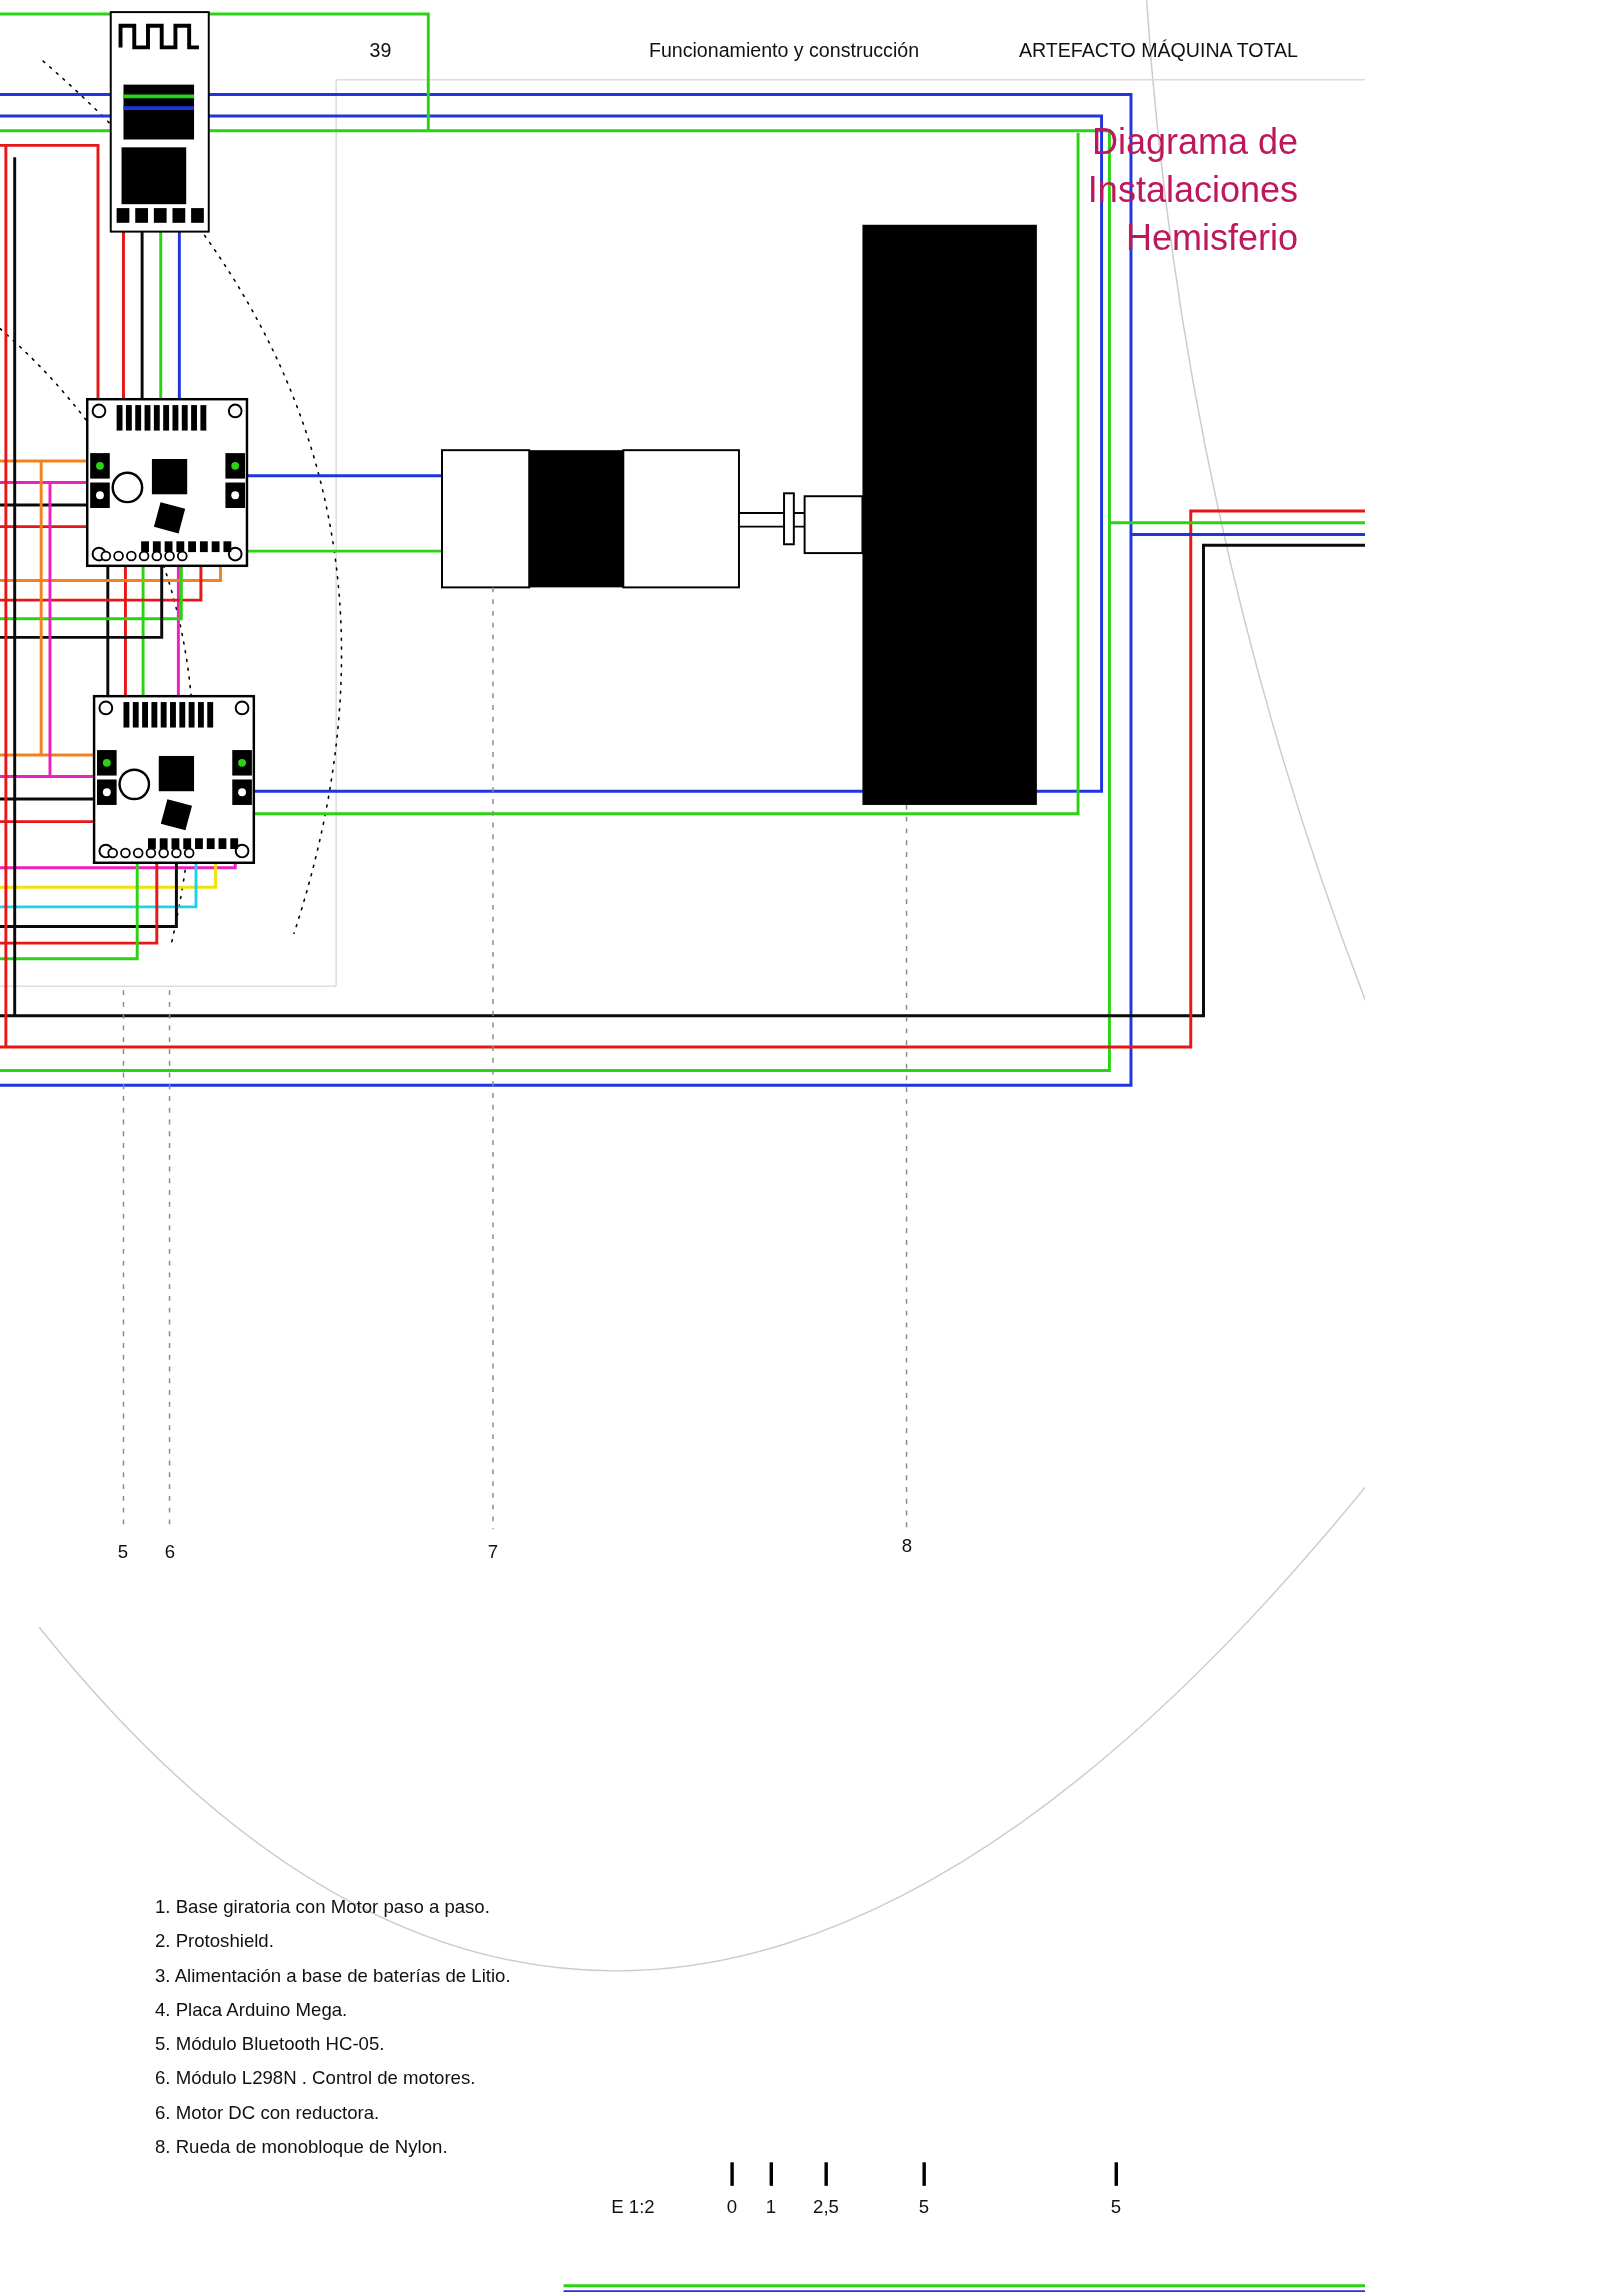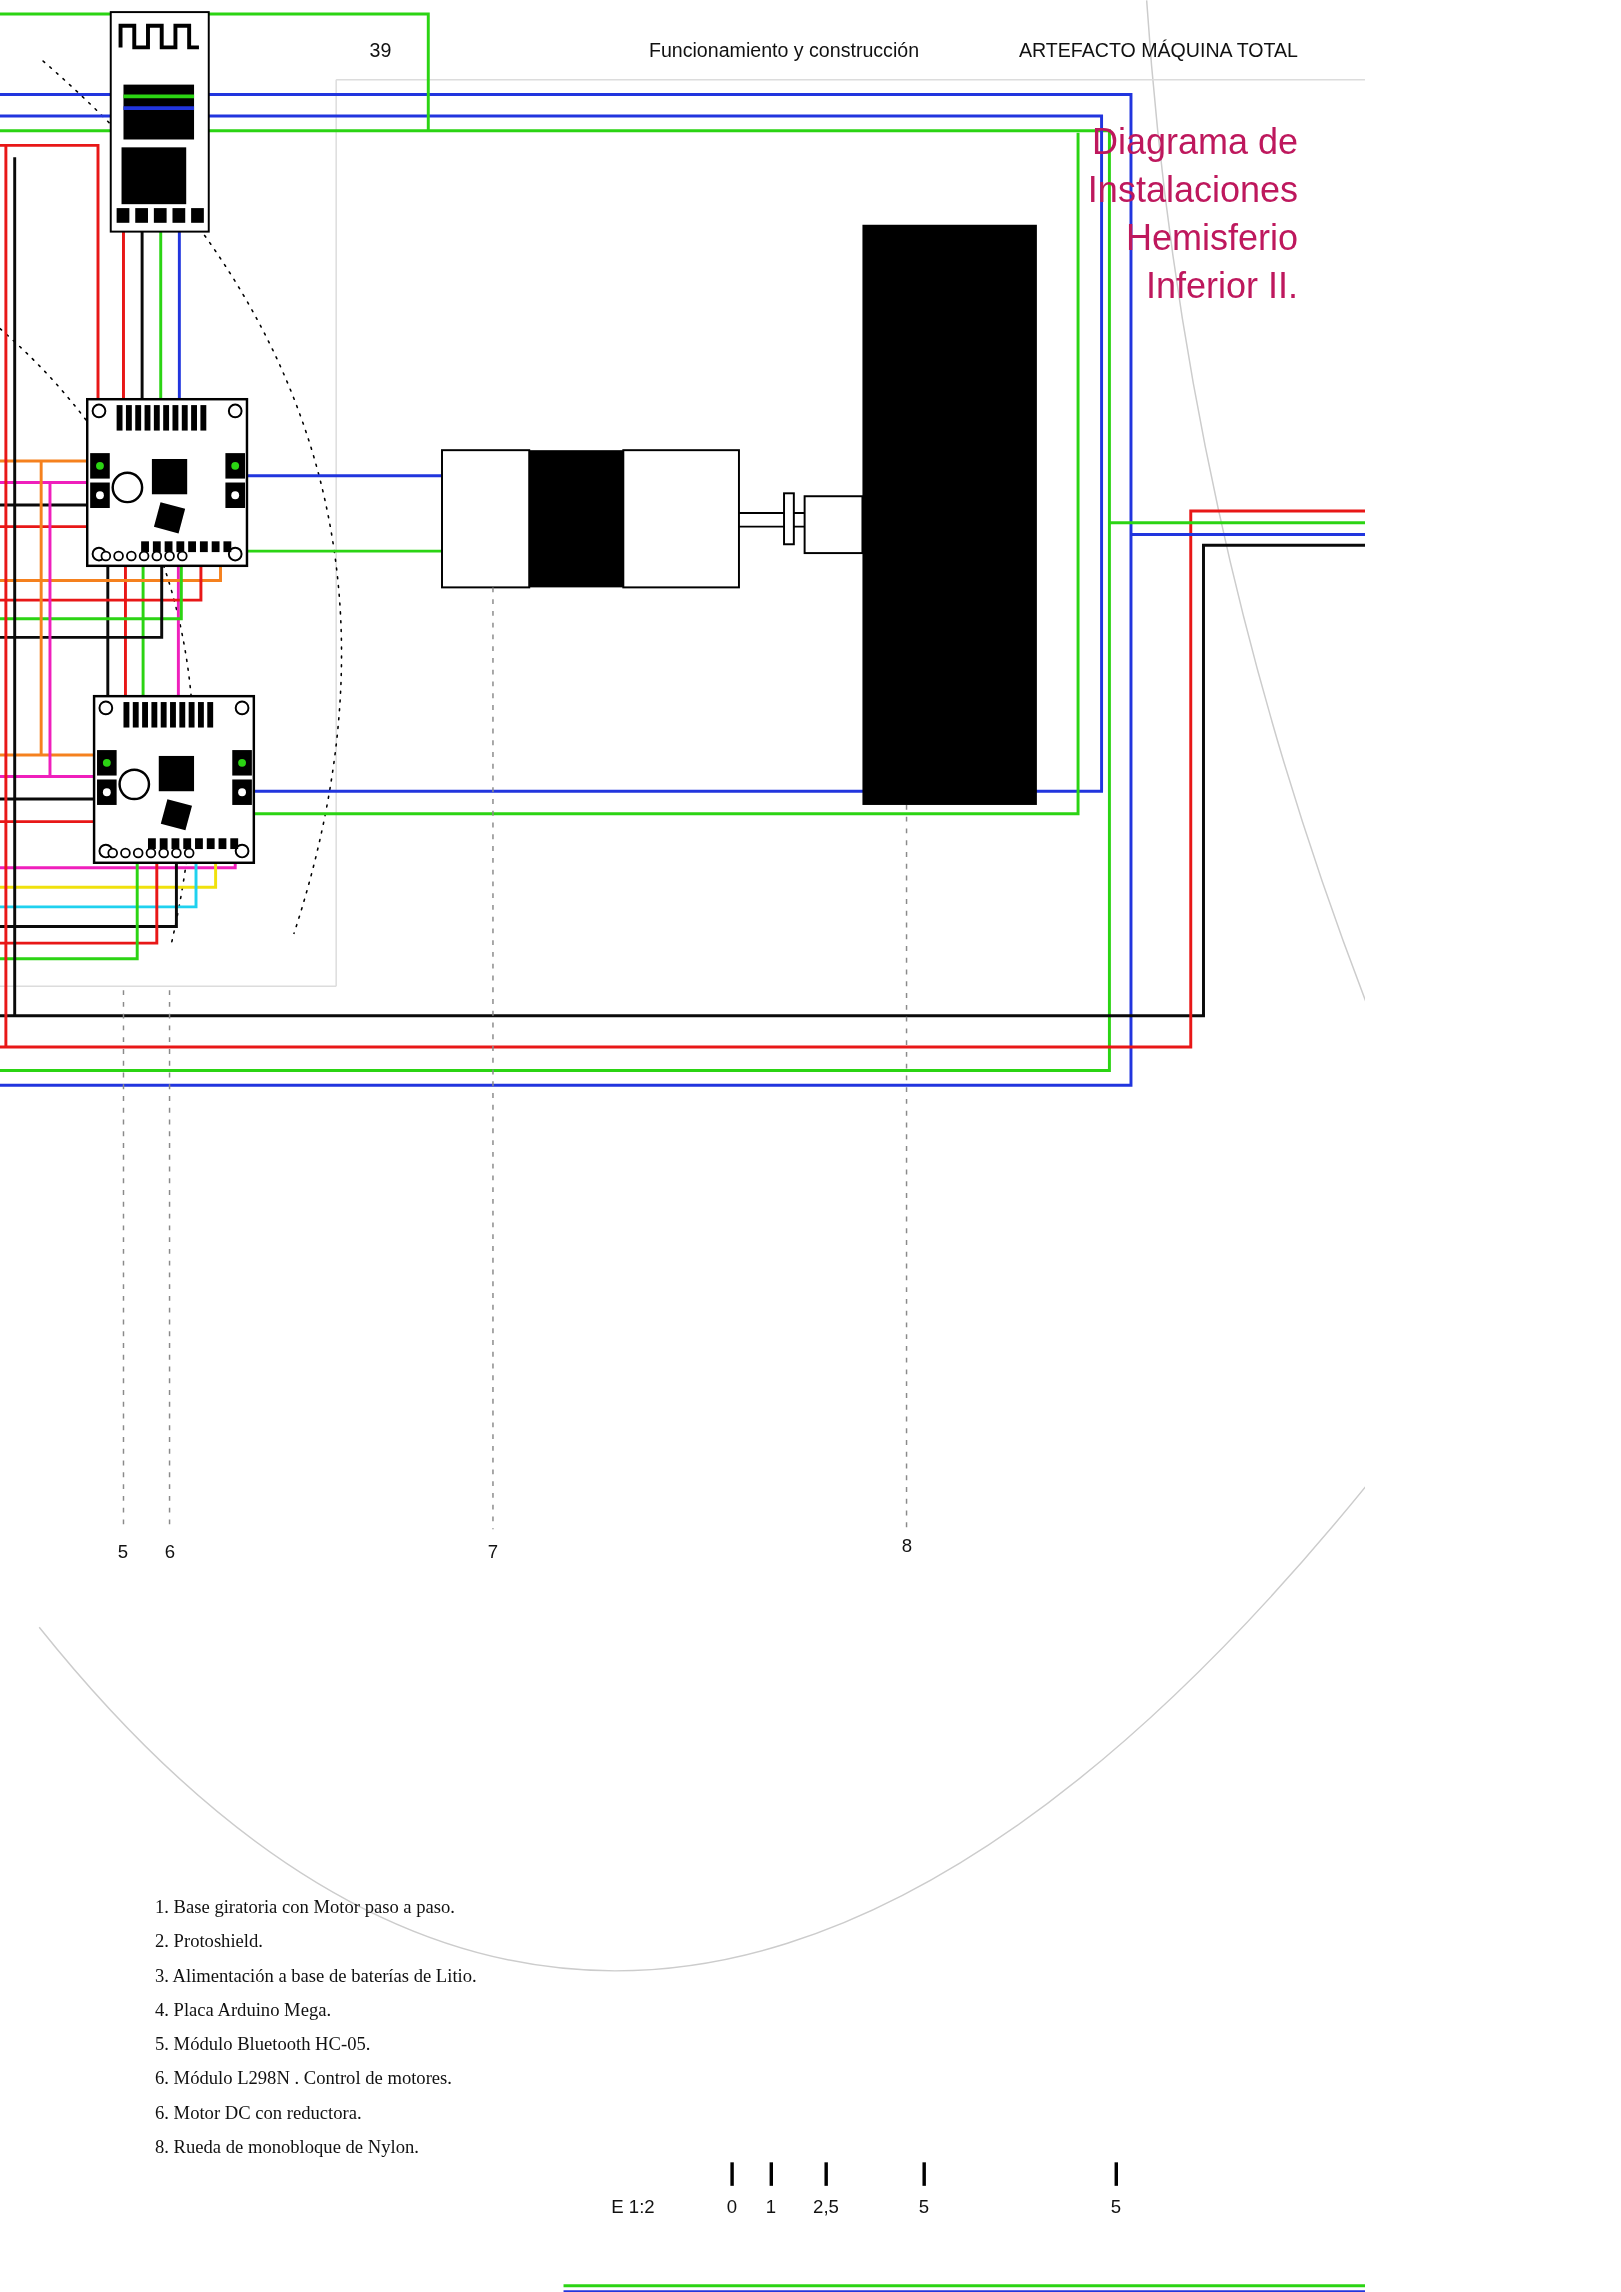--- a/index.html
+++ b/index.html
@@ -17,21 +17,21 @@
   #page-number{left:351px;width:59px;text-align:center;}
   #section-title{left:539px;width:490px;text-align:center;}
   #brand{right:67px;text-align:center;}
   #main-title{
     right:67px;top:118px;width:627px;
     text-align:right;font-size:36px;line-height:48px;font-weight:400;
     color:#be185d;
   }
   #legend{
     left:155px;top:1896px;width:416px;
-    font-size:18.6px;line-height:21.6px;font-family:Liberation Serif, serif;
+    font-size:18.6px;line-height:21.6px;
   }
   .legend-item{margin-bottom:12.7px;}
   .callout{
     font-size:18.6px;transform:translateX(-50%);
     top:1541px;white-space:nowrap;
   }
   .scale-label{
     font-size:18.6px;top:2196px;transform:translateX(-50%);
     white-space:nowrap;text-align:center;
   }
@@ -270,21 +270,20 @@
   </svg>
 
   <div class="abs hdr" id="page-number">39</div>
   <div class="abs hdr" id="section-title">Funcionamiento y construcción</div>
   <div class="abs hdr" id="brand">ARTEFACTO MÁQUINA TOTAL</div>
 
   <div class="abs" id="main-title">
     <div>Diagrama de</div>
     <div>Instalaciones</div>
     <div>Hemisferio</div>
-    <div>Inferior II.</div>
   </div>
 
   <div class="abs callout" style="left:123px;">5</div>
   <div class="abs callout" style="left:170px;">6</div>
   <div class="abs callout" style="left:493px;">7</div>
   <div class="abs callout" style="left:907px;top:1535px;">8</div>
   <div class="abs callout" style="left:1472px;">9</div>
 
   <div class="abs" id="legend">
     <div class="legend-item">1. Base giratoria con Motor paso a paso.</div>

